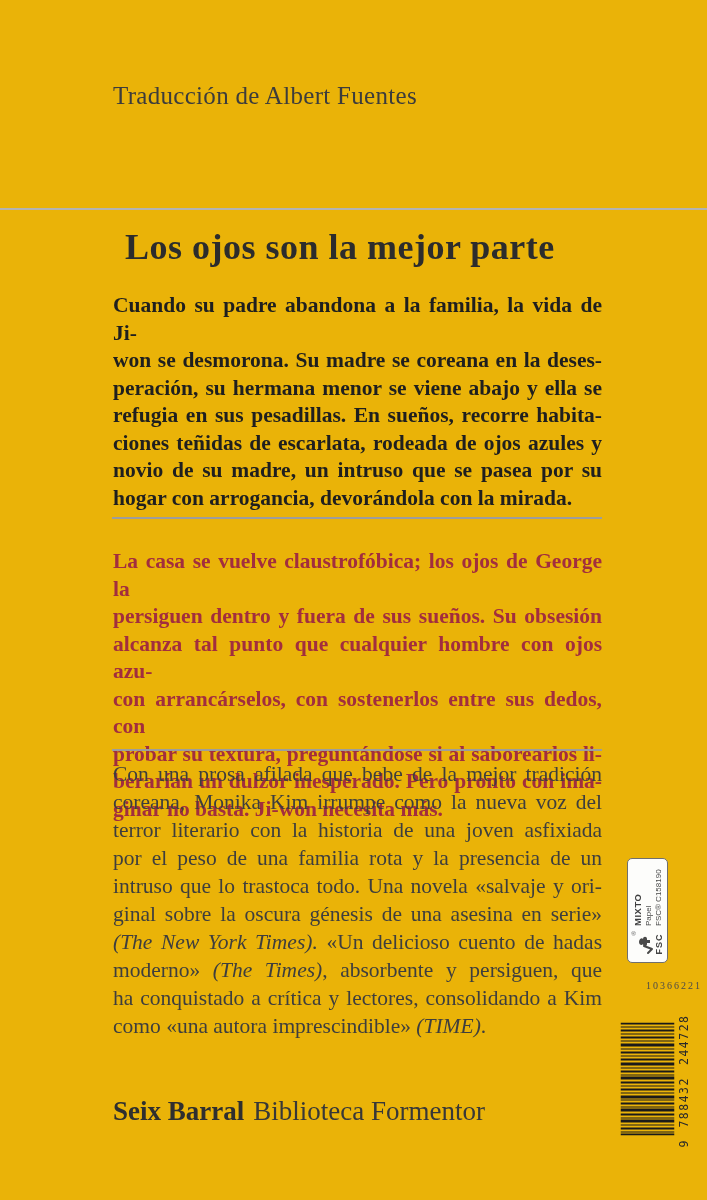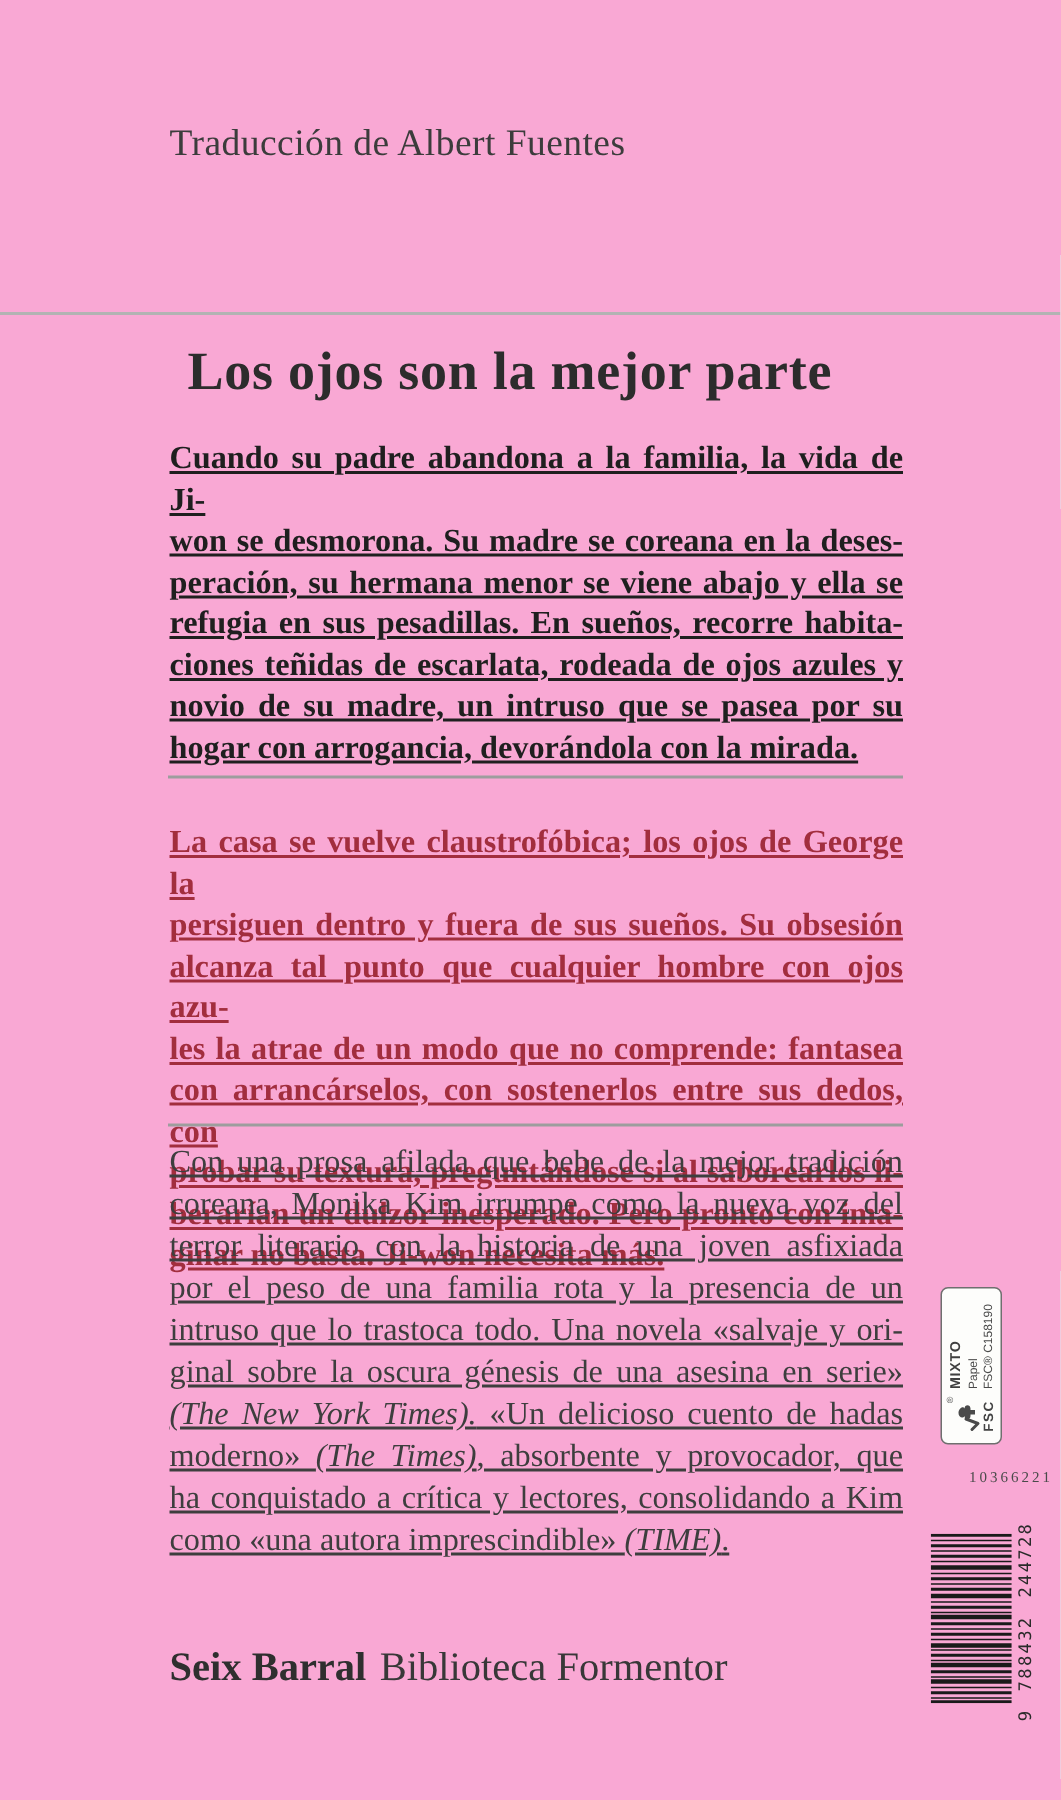--- a/index.html
+++ b/index.html
@@ -1,20 +1,20 @@
 <!DOCTYPE html>
 <html><head>
 <meta charset="utf-8">
 <style>
   html, body { margin: 0; padding: 0; background: #e8e8e8; }
   .page {
     position: relative;
     width: 707px; height: 1200px;
     margin: 0 auto;
-    background: #f9a8d4;
+    background: #eab308;
     font-family: "Liberation Serif", "DejaVu Serif", serif;
     overflow: hidden;
   }
   
   .translator {
     position: absolute; left: 113px; top: 82px;
     font-size: 25px; color: #3c3c3c; letter-spacing: 0.3px;
   }
   .top-rule {
     position: absolute; left: 0; right: 0; top: 208px;
@@ -29,21 +29,20 @@
     position: absolute; left: 113px; top: 216px; margin: 12px;
     font-size: 36px; font-weight: bold; line-height: 1.1;
     color: #2c2c2c; letter-spacing: 0.5px;
   }
   
   .para { position: absolute; left: 113px; width: 489px; }
   .para .line {
     display: block;
     text-align: justify;
     text-align-last: justify;
-    text-decoration: underline;
   }
   .para .line:last-child { text-align-last: left; }
   .para.bold  { font-weight: bold; font-size: 21.5px; line-height: 27.5px; }
   .para.dark  { color: #1f1f1f; top: 292px; }
   .para.red   { color: #a22e3e; top: 548px; }
   .para.regular {
     font-weight: normal; font-size: 21.5px; line-height: 28px;
     color: #3e3e3e; top: 760px;
   }
   .para i { font-style: italic; }
@@ -122,37 +121,36 @@
       <div class="line"><span>ciones teñidas de escarlata, rodeada de ojos azules y</span></div>
       <div class="line"><span>novio de su madre, un intruso que se pasea por su</span></div>
       <div class="line"><span>hogar con arrogancia, devorándola con la mirada.</span></div>
     </div>
 
   <div class="rule r1"></div>
   <div class="para bold red">
       <div class="line"><span>La casa se vuelve claustrofóbica; los ojos de George la</span></div>
       <div class="line"><span>persiguen dentro y fuera de sus sueños. Su obsesión</span></div>
       <div class="line"><span>alcanza tal punto que cualquier hombre con ojos azu-</span></div>
-      <div class="line"><span>les la atrae de un modo que no comprende: fantasea</span></div>
       <div class="line"><span>con arrancárselos, con sostenerlos entre sus dedos, con</span></div>
       <div class="line"><span>probar su textura, preguntándose si al saborearlos li-</span></div>
       <div class="line"><span>berarían un dulzor inesperado. Pero pronto con ima-</span></div>
       <div class="line"><span>ginar no basta. Ji-won necesita más.</span></div>
     </div>
   <div class="rule r2"></div>
 
   <div class="para regular">
       <div class="line"><span>Con una prosa afilada que bebe de la mejor tradición</span></div>
       <div class="line"><span>coreana, Monika Kim irrumpe como la nueva voz del</span></div>
       <div class="line"><span>terror literario con la historia de una joven asfixiada</span></div>
       <div class="line"><span>por el peso de una familia rota y la presencia de un</span></div>
       <div class="line"><span>intruso que lo trastoca todo. Una novela «salvaje y ori-</span></div>
       <div class="line"><span>ginal sobre la oscura génesis de una asesina en serie»</span></div>
       <div class="line"><i>(The New York Times).</i><span> «Un delicioso cuento de hadas</span></div>
-      <div class="line"><span>moderno» </span><i>(The Times)</i><span>, absorbente y provocador, que</span></div>
+      <div class="line"><span>moderno» </span><i>(The Times)</i><span>, absorbente y persiguen, que</span></div>
       <div class="line"><span>ha conquistado a crítica y lectores, consolidando a Kim</span></div>
       <div class="line"><span>como «una autora imprescindible» </span><i>(TIME)</i><span>.</span></div>
     </div>
 
   <div class="footer">
     <span class="pub">Seix Barral</span><span class="coll">Biblioteca Formentor</span>
   </div>
 
   <div class="fsc-wrap">
     <div class="fsc-label">

